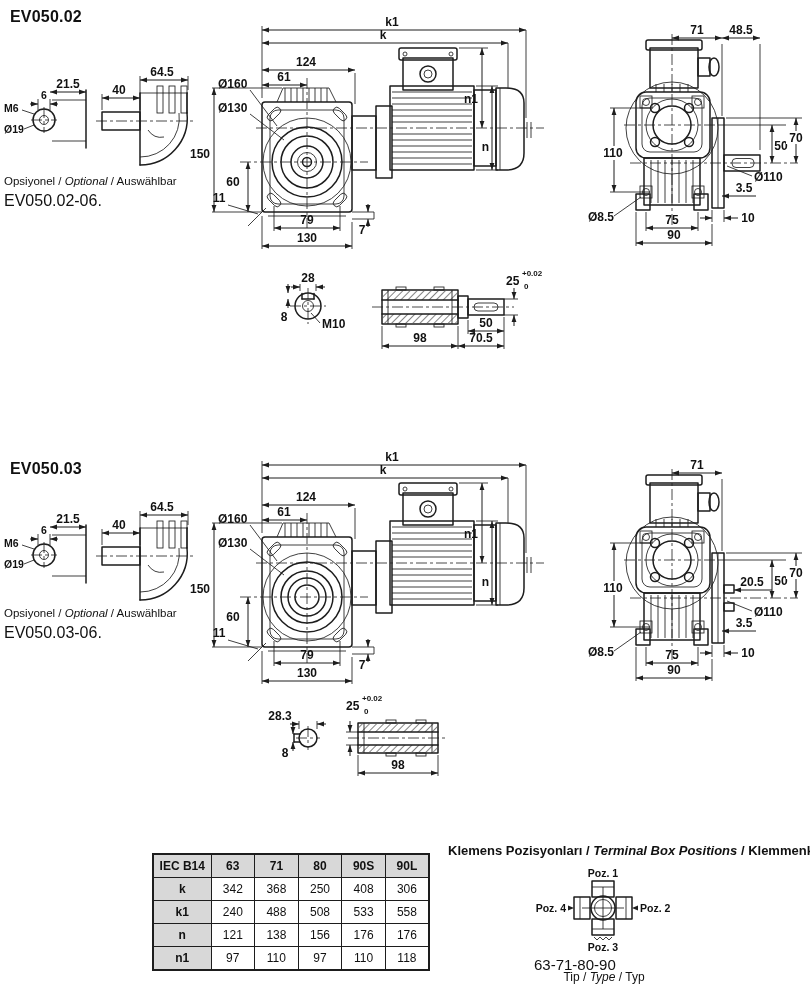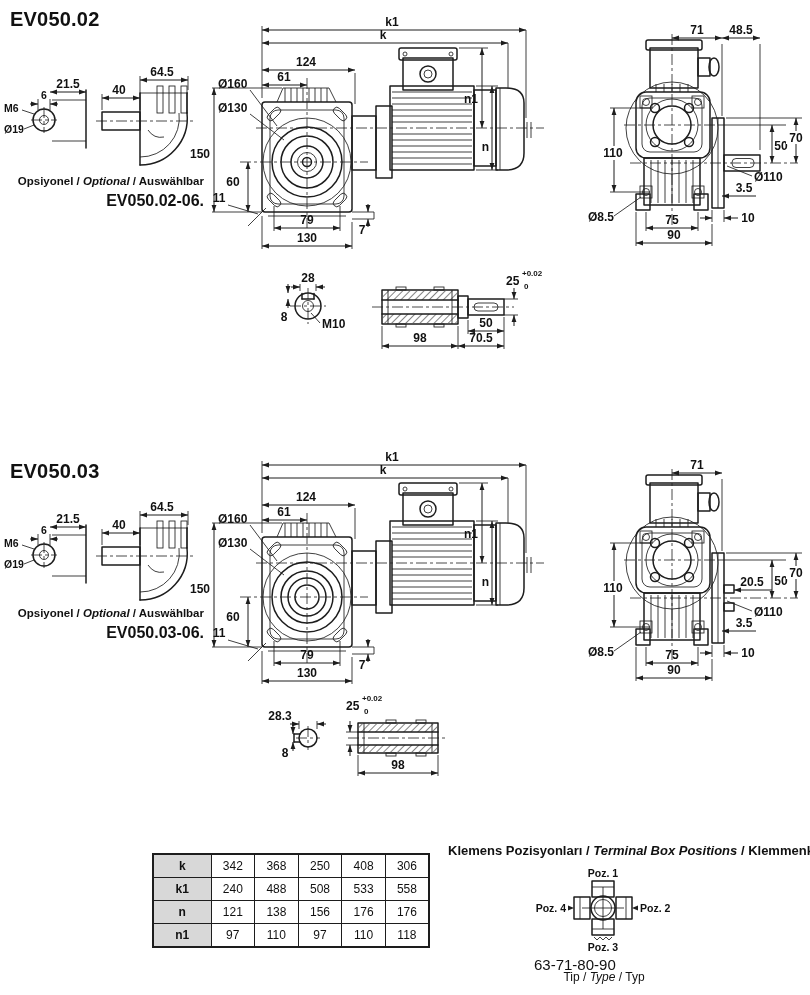--- a/index.html
+++ b/index.html
@@ -1,19 +1,19 @@
 <!DOCTYPE html>
 <html><head>
 <meta charset="utf-8">
 <style>
   html,body{margin:0;padding:0;background:#fff}
   body{width:810px;height:995px;position:relative;font-family:"Liberation Sans",sans-serif;color:#111}
   .abs{position:absolute}
-  .sec-title{font-weight:bold;font-size:20px;letter-spacing:.2px}
-  .opt{font-weight:bold;font-size:11.5px;text-align:right;line-height:1.35;white-space:nowrap}
+  .sec-title{font-weight:bold;font-size:16px;letter-spacing:.2px}
+  .opt{font-weight:normal;font-size:11.5px;text-align:left;line-height:1.35;white-space:nowrap}
   .opt .ref{font-size:16px}
   .tb-title{font-weight:bold;font-size:13px;white-space:nowrap}
   .tb-type{font-weight:normal;font-size:15px;text-align:left}
   .tb-tip{font-size:12px;text-align:center}
   em{font-style:italic}
   
   .ln{stroke:#1d1d1d;stroke-width:1.5;fill:none;stroke-linejoin:round;stroke-linecap:round}
   .tn{stroke:#1d1d1d;stroke-width:.85;fill:none}
   .dm{stroke:#1d1d1d;stroke-width:1;fill:none}
   .cl{stroke:#1d1d1d;stroke-width:.8;fill:none;stroke-dasharray:11 3 3 3}
@@ -633,20 +633,28 @@
 <table class="dims abs" style="left:152px;top:853px;width:276px">
   <colgroup>
       <col style="width:58px">
       <col style="width:43.6px">
       <col style="width:43.6px">
       <col style="width:43.6px">
       <col style="width:43.6px">
       <col style="width:43.6px">
     </colgroup>
   <tbody>
+      <tr>
+    <td class="hd">IEC B14</td>
+    <td class="hd">63</td>
+    <td class="hd">71</td>
+    <td class="hd">80</td>
+    <td class="hd">90S</td>
+    <td class="hd">90L</td>
+  </tr>
   <tr>
     <td class="hd">k</td>
     <td>342</td>
     <td>368</td>
     <td>250</td>
     <td>408</td>
     <td>306</td>
   </tr>
   <tr>
     <td class="hd">k1</td>

